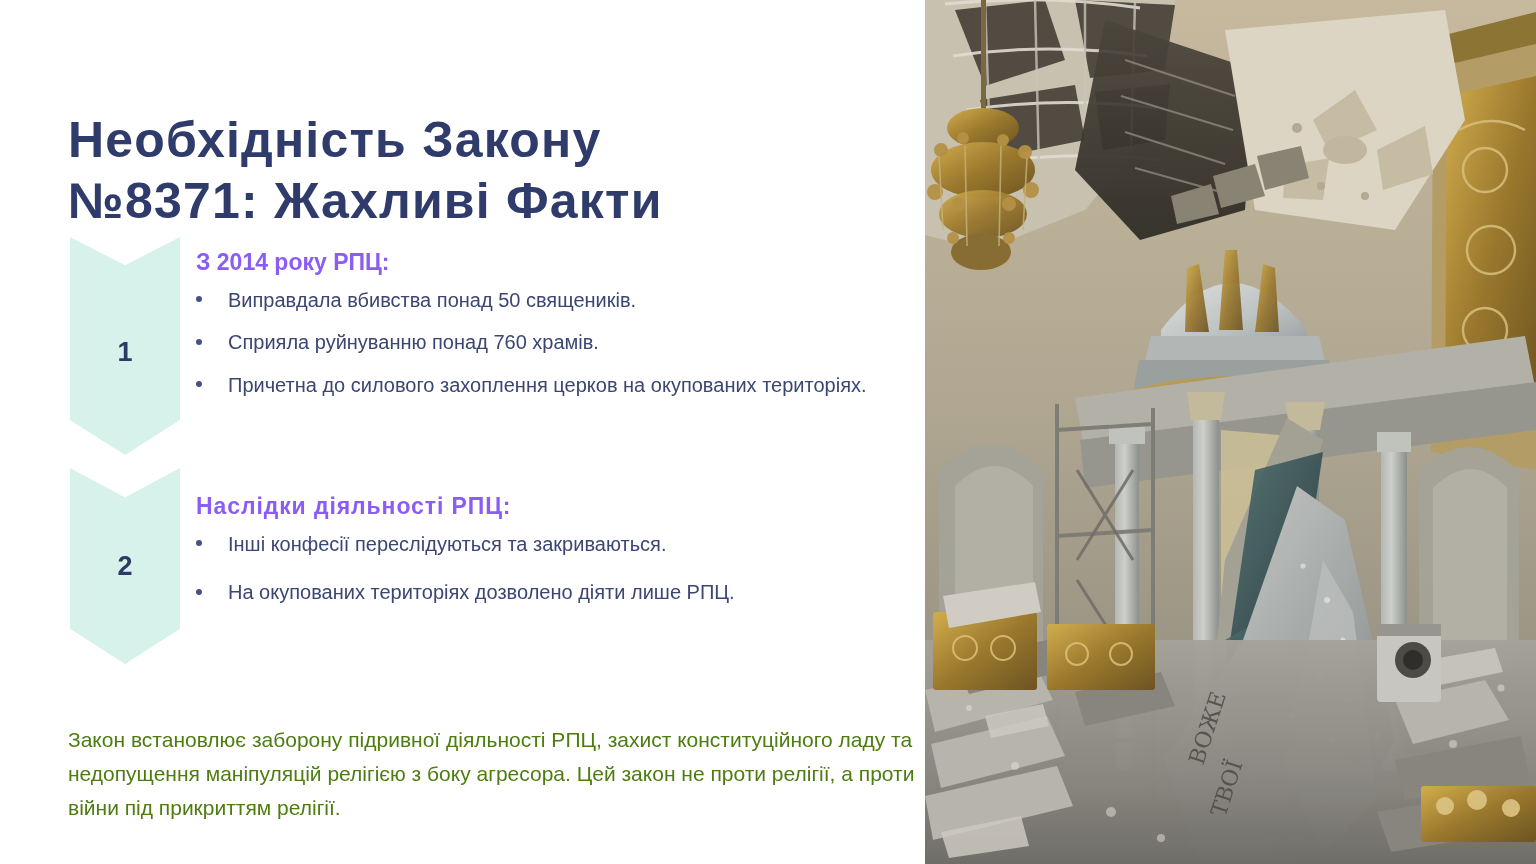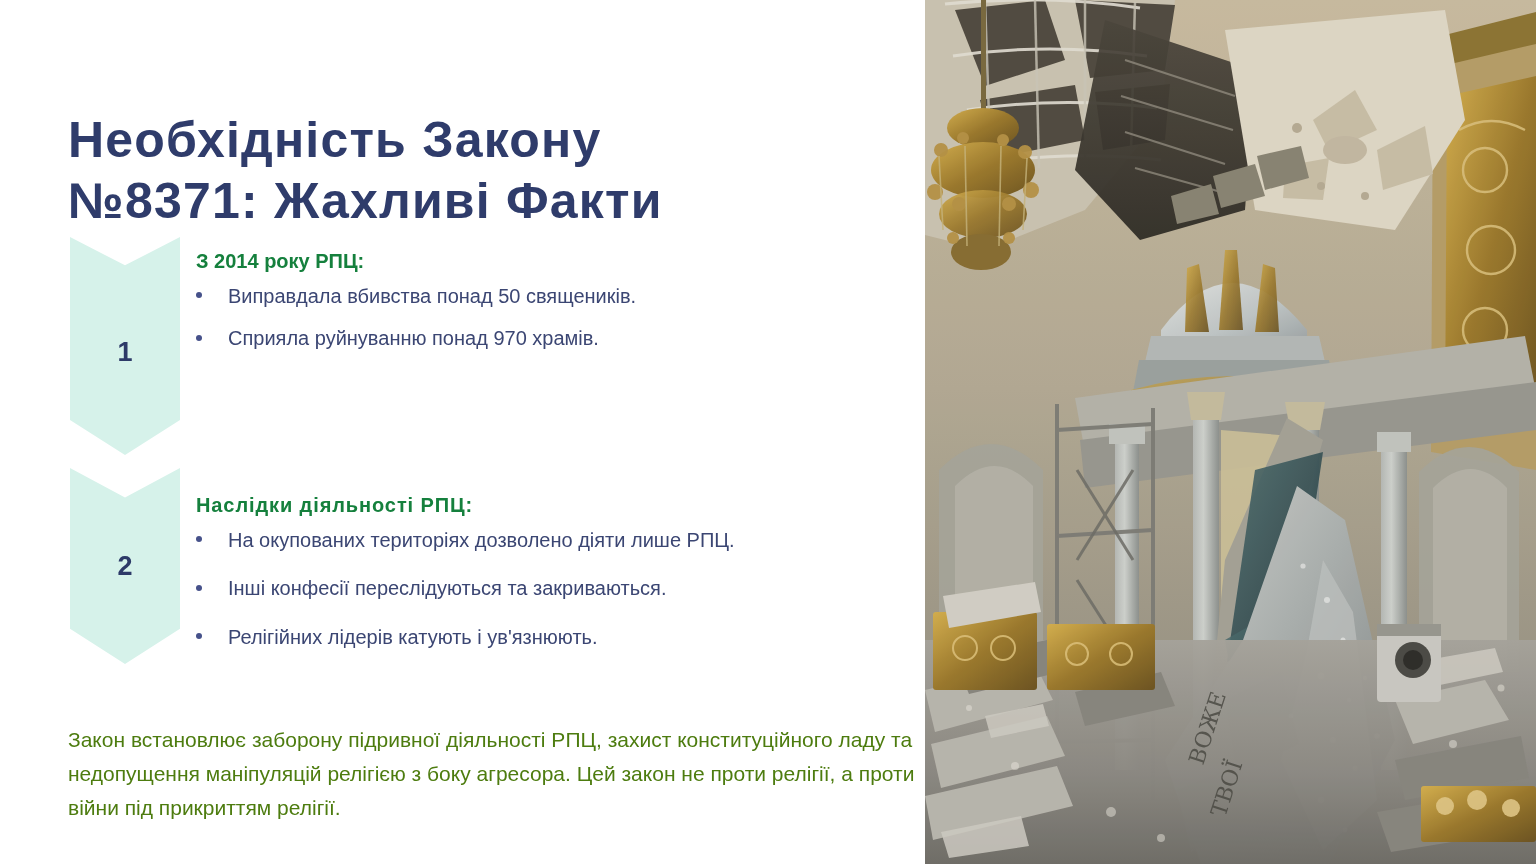--- a/index.html
+++ b/index.html
@@ -69,23 +69,23 @@
   }
   .chevron-1 .chevron-num { top: 100px; }
   .chevron-2 .chevron-num { top: 83px; }
 
   
   .block { position: absolute; left: 196px; width: 700px; }
   .block-1 { top: 248px; }
   .block-2 { top: 492px; }
 
   .block-heading {
-    font-size: 20px;
+    font-size: 23px;
     font-weight: 700;
-    color: #15803d;
+    color: #8b5cf6;
     margin: 0 0 8px 0;
     line-height: 1.3;
   }
   .block-2 .block-heading { letter-spacing: 0.9px; }
 
   .bullets { list-style: none; margin: 0; padding: 0; }
   .bullet-item {
     position: relative;
     padding-left: 32px;
     margin-bottom: 14px;
@@ -146,39 +146,39 @@
 
     <div class="block block-1">
       <div class="block-heading">З 2014 року РПЦ:</div>
       <ul class="bullets">
         <li class="bullet-item">
           <span class="bullet-dot"></span>
           <span>Виправдала вбивства понад 50 священиків.</span>
         </li>
         <li class="bullet-item">
           <span class="bullet-dot"></span>
-          <span>Сприяла руйнуванню понад 970 храмів.</span>
+          <span>Сприяла руйнуванню понад 760 храмів.</span>
+        </li>
+        <li class="bullet-item">
+          <span class="bullet-dot"></span>
+          <span>Причетна до силового захоплення церков на окупованих територіях.</span>
         </li>
       </ul>
     </div>
 
     <div class="block block-2">
       <div class="block-heading">Наслідки діяльності РПЦ:</div>
       <ul class="bullets">
-        <li class="bullet-item">
-          <span class="bullet-dot"></span>
-          <span>На окупованих територіях дозволено діяти лише РПЦ.</span>
-        </li>
         <li class="bullet-item">
           <span class="bullet-dot"></span>
           <span>Інші конфесії переслідуються та закриваються.</span>
         </li>
         <li class="bullet-item">
           <span class="bullet-dot"></span>
-          <span>Релігійних лідерів катують і ув'язнюють.</span>
+          <span>На окупованих територіях дозволено діяти лише РПЦ.</span>
         </li>
       </ul>
     </div>
 
     <p class="footer-note">Закон встановлює заборону підривної діяльності РПЦ, захист конституційного ладу та недопущення маніпуляцій релігією з боку агресора. Цей закон не проти релігії, а проти війни під прикриттям релігії.</p>
   </div>
 
   <div class="photo">
     <svg viewBox="0 0 611 864" xmlns="http://www.w3.org/2000/svg">
       <defs>

